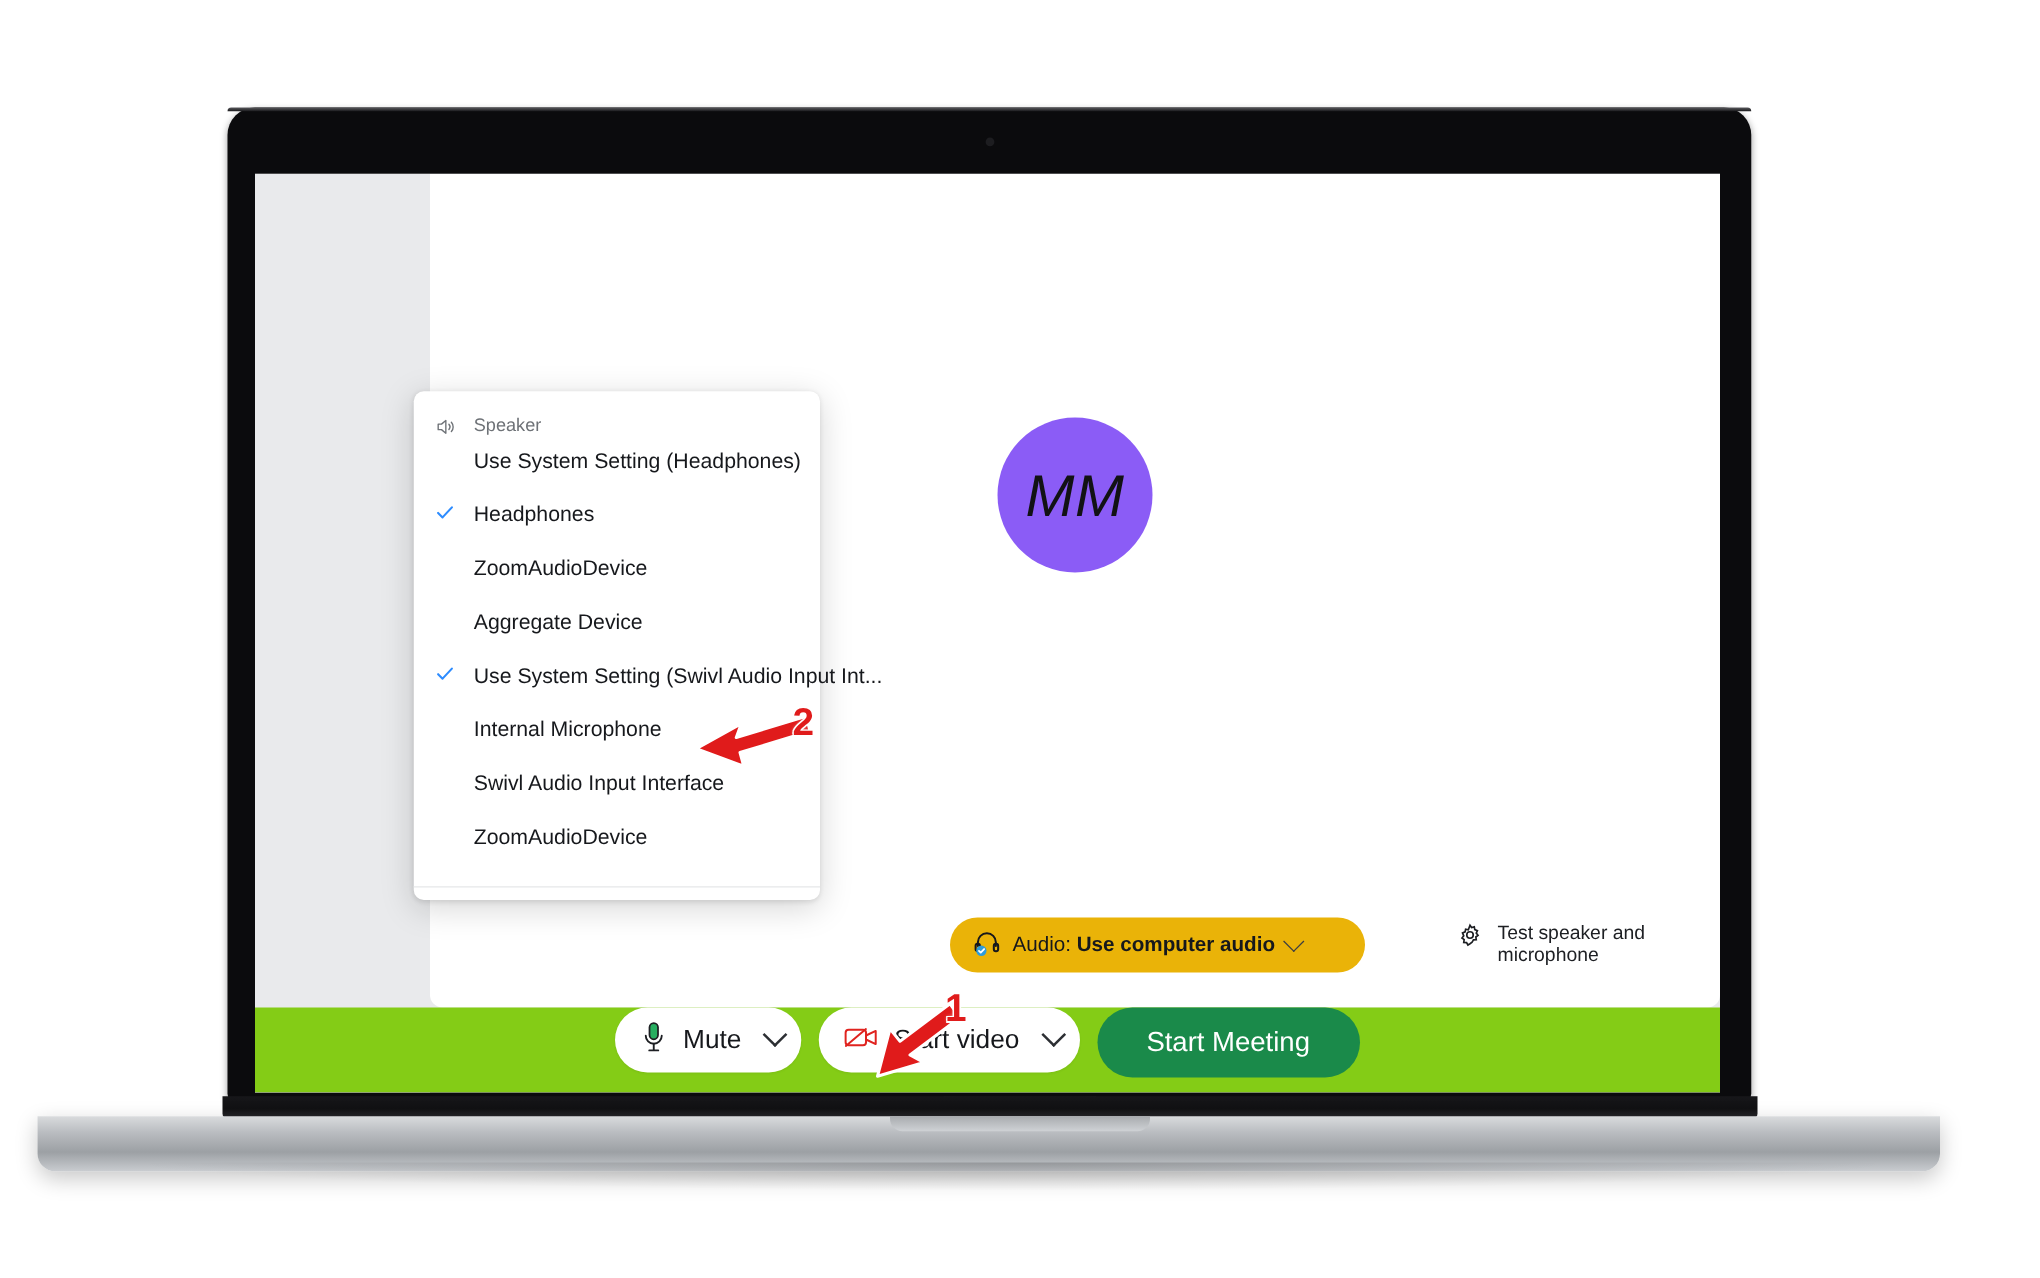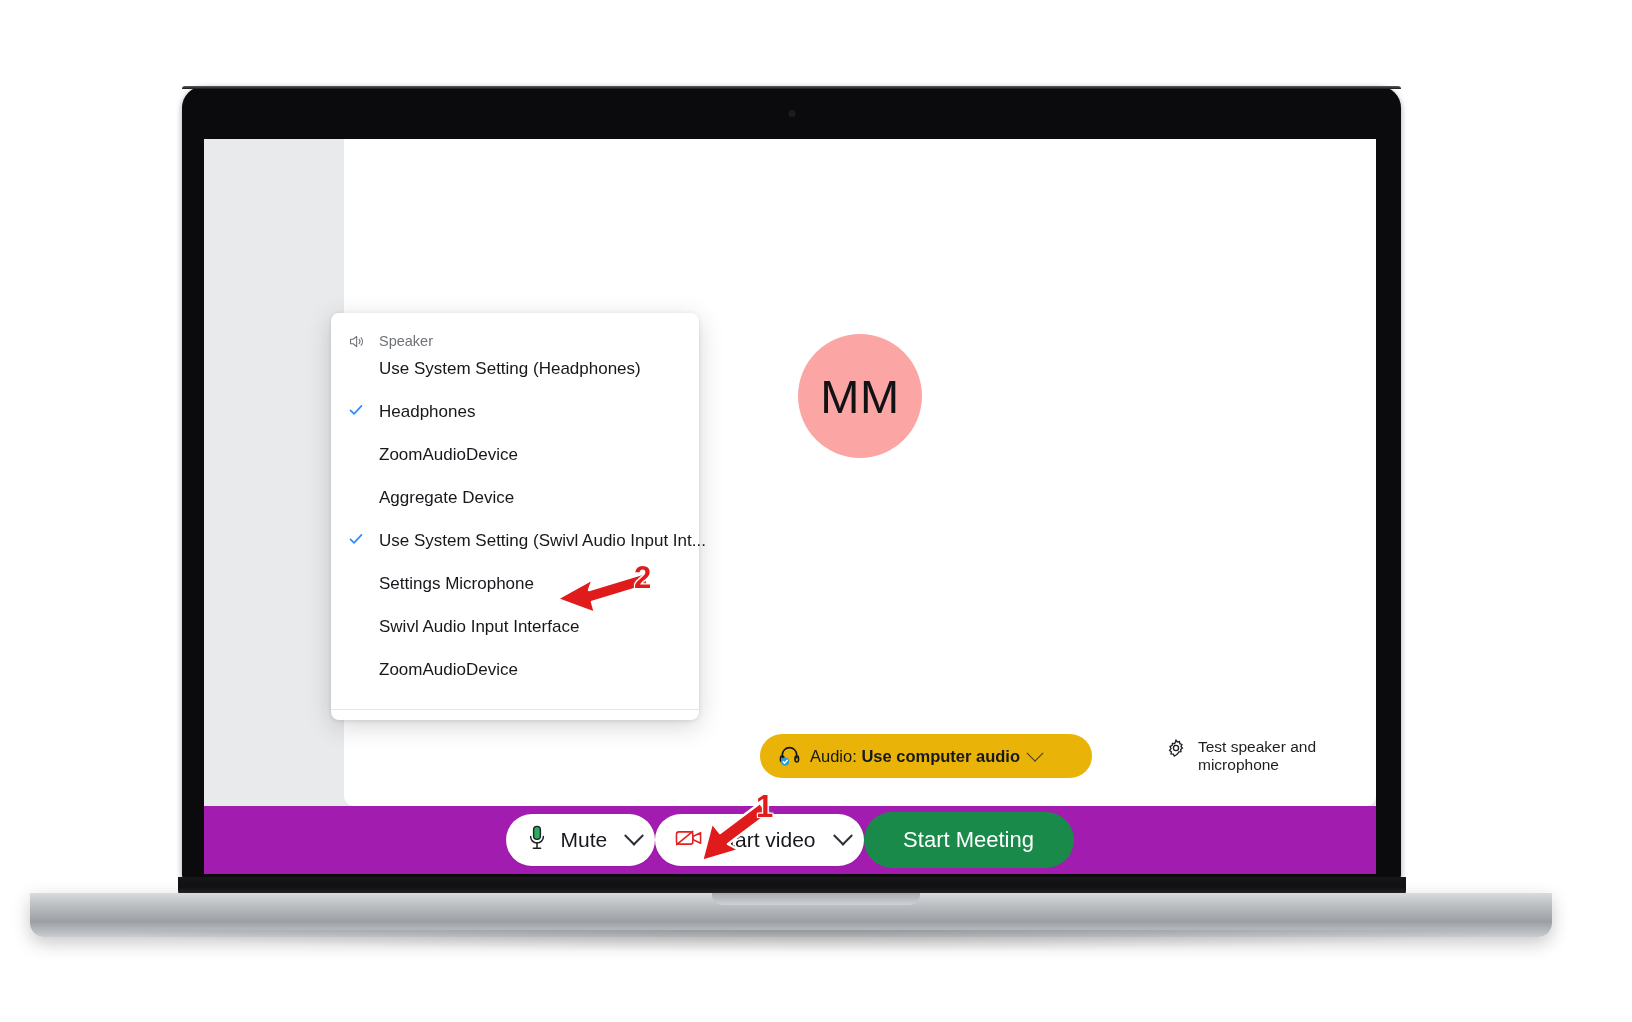--- a/index.html
+++ b/index.html
@@ -127,27 +127,28 @@
     border-radius: 0 0 10px 10px;
   }
   .avatar {
     position: absolute;
     left: 50%;
     top: 195px;
     transform: translateX(-50%);
     width: 124px;
     height: 124px;
     border-radius: 50%;
-    background: #fca5a5;
+    background: #8b5cf6;
     display: flex;
     align-items: center;
     justify-content: center;
     color: #121214;
     font-size: 47px;
     letter-spacing: 0.5px;
+    font-style: italic;
   }
 
   
   .audio-row {
     position: absolute;
     left: 0;
     right: 0;
     bottom: 96px;
     height: 44px;
     display: flex;
@@ -186,25 +187,24 @@
     gap: 12px;
     font-size: 15.5px;
     color: #1d1f23;
   }
 
   
   .toolbar {
     position: absolute;
     left: 0; right: 0; bottom: 0;
     height: 68px;
-    background: #a21caf;
-    display: flex;
-    align-items: center;
-    justify-content: center;
-    gap: 0;
+    background: #84cc16;
+    display: flex;
+    justify-content: center;
+    gap: 14px;
   }
   .split-btn {
     display: flex;
     align-items: center;
     height: 52px;
     background: #ffffff;
     border-radius: 26px;
     padding: 0 6px 0 20px;
     gap: 12px;
     box-shadow: 0 1px 2px rgba(0,0,0,0.06);
@@ -239,21 +239,21 @@
     font-size: 22px;
     border: none;
     font-family: inherit;
   }
 
   
   .dropdown {
     position: absolute;
     left: 127px;
     top: 174px;
-    width: 368px;
+    width: 325px;
     background: #ffffff;
     border-radius: 8px;
     box-shadow: 0 6px 26px rgba(0,0,0,0.17), 0 1px 4px rgba(0,0,0,0.10);
     padding: 10px 0 6px 0;
     z-index: 40;
   }
   .dd-section {
     display: flex;
     align-items: center;
     height: 36px;
@@ -427,21 +427,21 @@
         <span class="dd-check">
           <svg width="16" height="16" viewBox="0 0 18 18" fill="none" stroke="#2d8cff" stroke-width="1.9" stroke-linecap="round" stroke-linejoin="round">
               <path d="M2.8 9.4l4 4 8.4-9"></path>
             </svg>
         </span>
         <span>Use System Setting (Swivl Audio Input Int...</span>
       </div>
 
       <div class="dd-item">
         <span class="dd-check"></span>
-        <span>Settings Microphone</span>
+        <span>Internal Microphone</span>
       </div>
 
       <div class="dd-item">
         <span class="dd-check"></span>
         <span>Swivl Audio Input Interface</span>
       </div>
 
       <div class="dd-item">
         <span class="dd-check"></span>
         <span>ZoomAudioDevice</span>

